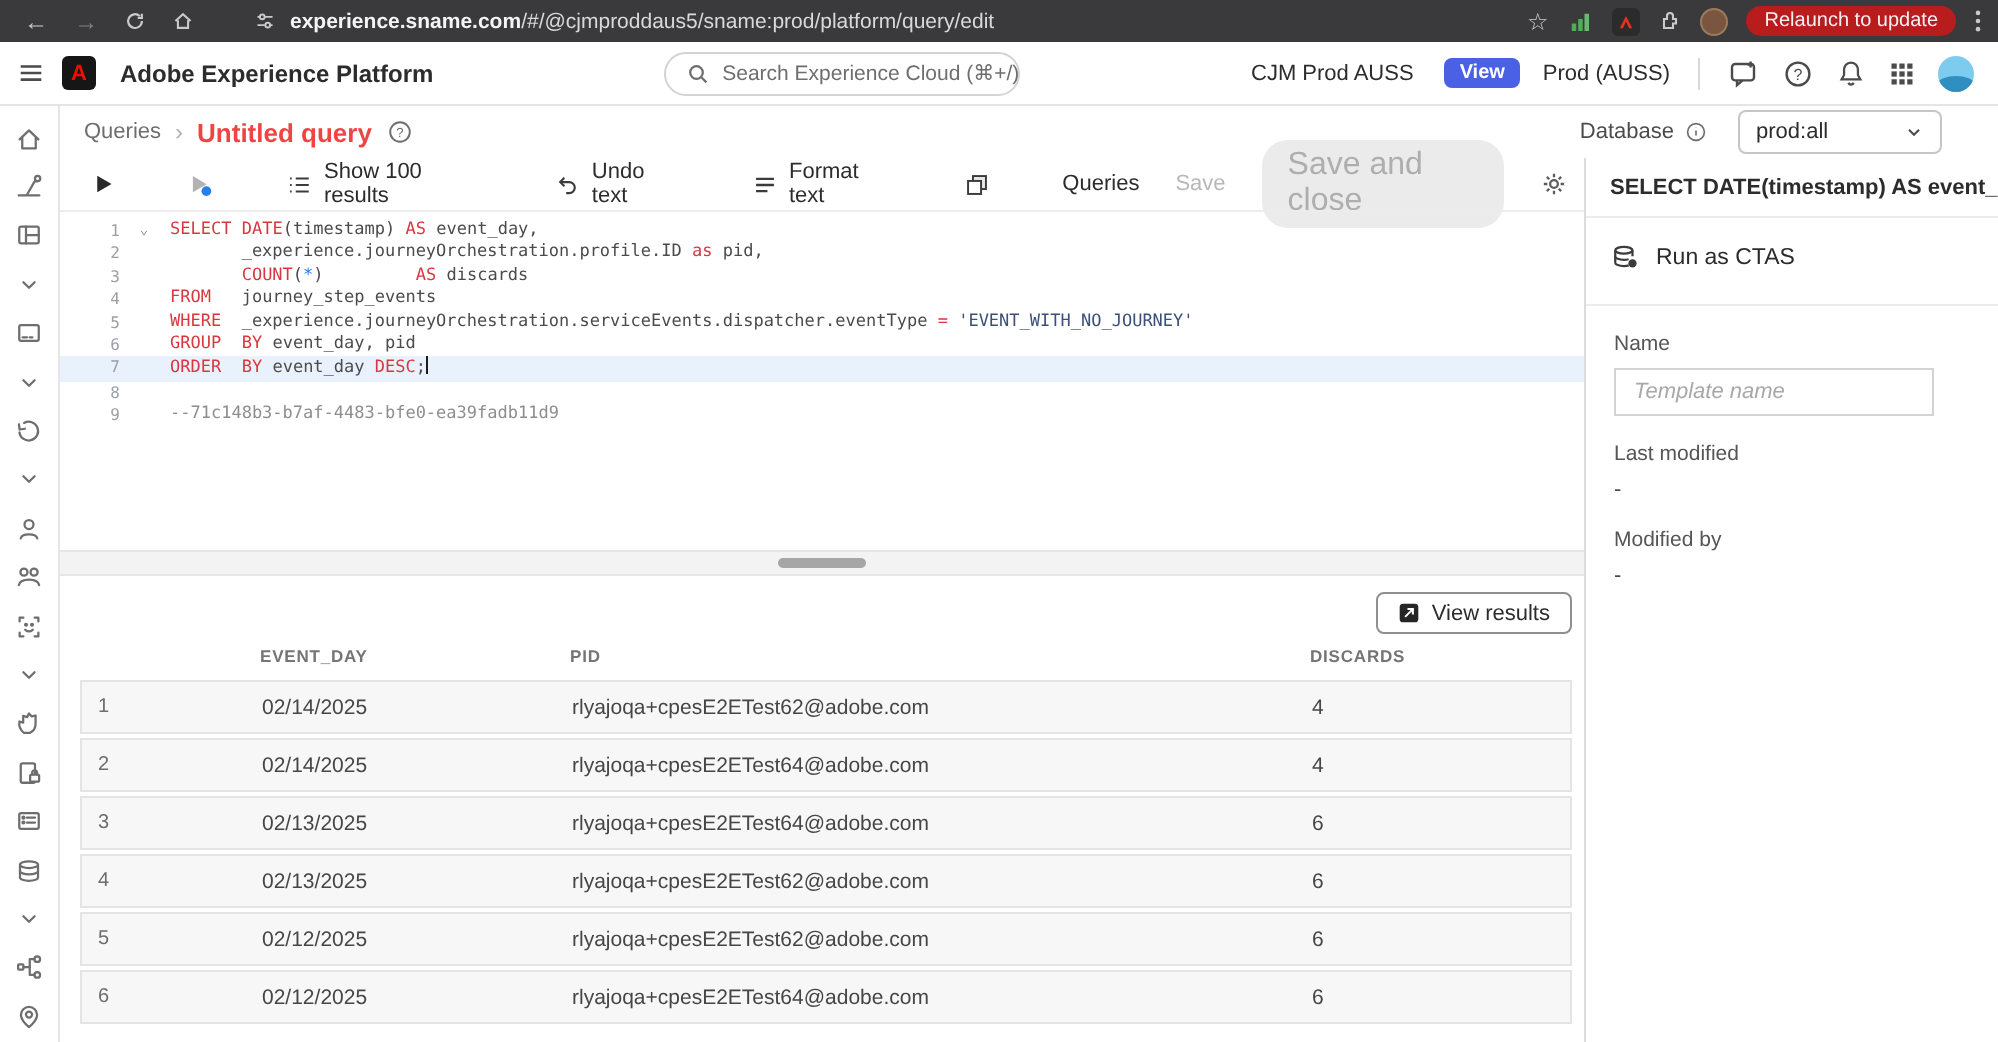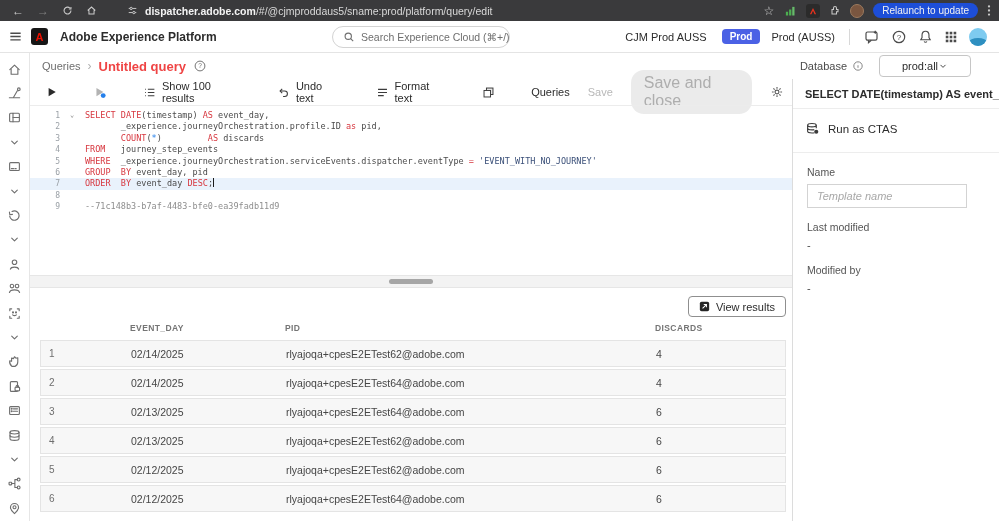--- a/index.html
+++ b/index.html
@@ -10,21 +10,21 @@
   .chrome { height:21px; background:#3a3a3c; display:flex; align-items:center;
     padding:0 8px; gap:4px; color:#c9c9c9; }
   .chrome .navi { display:flex; gap:13px; align-items:center; font-size:12px; margin-left:4px; }
   .chrome .navi .dim { color:#808080; }
   .urlwrap { display:flex; align-items:center; gap:7px; margin-left:26px; flex:1;
     font-size:10.5px; color:#d9d9d9; white-space:nowrap; overflow:hidden; }
   .urlwrap b { color:#f4f4f4; font-weight:700; }
   .chrome-right { display:flex; align-items:center; gap:9px; }
   .ext-badge { width:14px; height:14px; border-radius:3px; display:flex; align-items:center;
     justify-content:center; }
-  .relaunch { background:#1d4ed8; color:#f2f2f2; border-radius:10px; padding:2px 9px;
+  .relaunch { background:#b91c1c; color:#f2f2f2; border-radius:10px; padding:2px 9px;
     font-size:10px; white-space:nowrap; }
   .prof-dot { width:14px; height:14px; border-radius:50%; background:#7a5640;
     border:1px solid #9c7a5e; }
 
   
   .app-header { height:32px; border-bottom:1px solid #e4e4e4; display:flex; align-items:center;
     padding:0 12px 0 8px; gap:8px; background:#fff; }
   .app-title { font-size:12px; font-weight:700; color:#2c2c2c; margin-left:4px; }
   .logo { width:17px; height:17px; background:#161616; border-radius:3px; display:flex;
     align-items:center; justify-content:center; color:#eb1000; font-size:11px; font-weight:700; }
@@ -46,22 +46,22 @@
     align-items:center; padding-top:4px; }
   .nav-slot { height:24.4px; display:flex; align-items:center; justify-content:center; width:100%; }
   .content { flex:1; display:flex; flex-direction:column; min-width:0; }
 
   .crumb-row { height:26px; display:flex; align-items:center; padding:0 28px 0 12px; gap:7px; }
   .crumb-parent { font-size:11px; color:#6e6e6e; }
   .crumb-sep { font-size:12px; color:#b0b0b0; }
   .crumb-current { font-size:13px; font-weight:700; color:#ef4444; }
   .spacer { flex:1; }
   .db-label { font-size:11px; color:#4b4b4b; display:flex; gap:5px; align-items:center; }
-  .db-select { width:92px; height:22px; border:1px solid #c6c6c6; border-radius:4px;
-    display:flex; align-items:center; justify-content:center; padding:0 8px;
+  .db-select { width:102px; height:22px; border:1px solid #c6c6c6; border-radius:4px;
+    display:flex; align-items:center; justify-content:space-between; padding:0 8px;
     font-size:11px; color:#2c2c2c; margin-left:8px; background:#fff; }
 
   .body { flex:1; display:flex; min-height:0; }
   .main { width:762px; display:flex; flex-direction:column; min-width:0; }
   .rail { flex:1; border-left:1px solid #dcdcdc; background:#fff; min-width:0; }
 
   .toolbar { height:26px; display:flex; align-items:center; padding:0 8px 0 16px; gap:36px; }
   .tb-item { display:flex; align-items:center; gap:6px; font-size:11px; color:#2c2c2c; cursor:default; }
   .tb-right { margin-left:auto; display:flex; align-items:center; gap:18px; }
   .btn-cancel { font-size:11px; color:#2c2c2c; }
@@ -135,21 +135,21 @@
       </span>
   </div>
   <div class="urlwrap">
     <span>
       <svg width="11" height="11" viewBox="0 0 16 16" fill="none" stroke="#c9c9c9" stroke-width="1.4">
           <path d="M2.5 5h11M2.5 11h11"></path>
           <circle cx="6" cy="5" r="1.7" fill="#3a3a3c"></circle>
           <circle cx="10" cy="11" r="1.7" fill="#3a3a3c"></circle>
         </svg>
       </span>
-    <span><b>dispatcher.adobe.com</b><span>/#/@cjmproddaus5/sname:prod/platform/query/edit</span></span>
+    <span><b>experience.sname.com</b><span>/#/@cjmproddaus5/sname:prod/platform/query/edit</span></span>
   </div>
   <div class="chrome-right">
     <span style="font-size:12px;color:#cfcfcf;">☆</span>
     <span class="ext-badge">
       <svg width="12" height="12" viewBox="0 0 16 16">
           <rect x="2.5" y="9" width="3" height="5" fill="#4caf50"></rect>
           <rect x="6.8" y="6" width="3" height="8" fill="#4caf50"></rect>
           <rect x="11" y="2.5" width="3" height="11.5" fill="#66bb6a"></rect>
         </svg>
       </span>
@@ -187,21 +187,21 @@
     <span>
       <svg width="12" height="12" viewBox="0 0 16 16" fill="none" stroke="#6e6e6e" stroke-width="1.5">
           <circle cx="7" cy="7" r="4.2"></circle>
           <path d="M10.2 10.2 13.6 13.6"></path>
         </svg>
       </span>
     <span>Search Experience Cloud (⌘+/)</span>
   </div>
   <div class="hdr-right">
     <span class="org">CJM Prod AUSS</span>
-    <span class="badge" style="background:#4b61e5;">Prod</span>
+    <span class="badge" style="background:#4b61e5;">View</span>
     <span class="envname">Prod (AUSS)</span>
     <span class="vdiv"></span>
     <span>
       <svg width="16" height="16" viewBox="0 0 16 16" fill="none" stroke="#4b4b4b" stroke-width="1.2">
           <rect x="2" y="3" width="11" height="8.2" rx="1.6"></rect>
           <path d="M4.5 11.2 4.5 13.6 7.3 11.2"></path>
           <path d="M11.3 1.8v3M9.8 3.3h3"></path>
         </svg>
       </span>
     <span>

